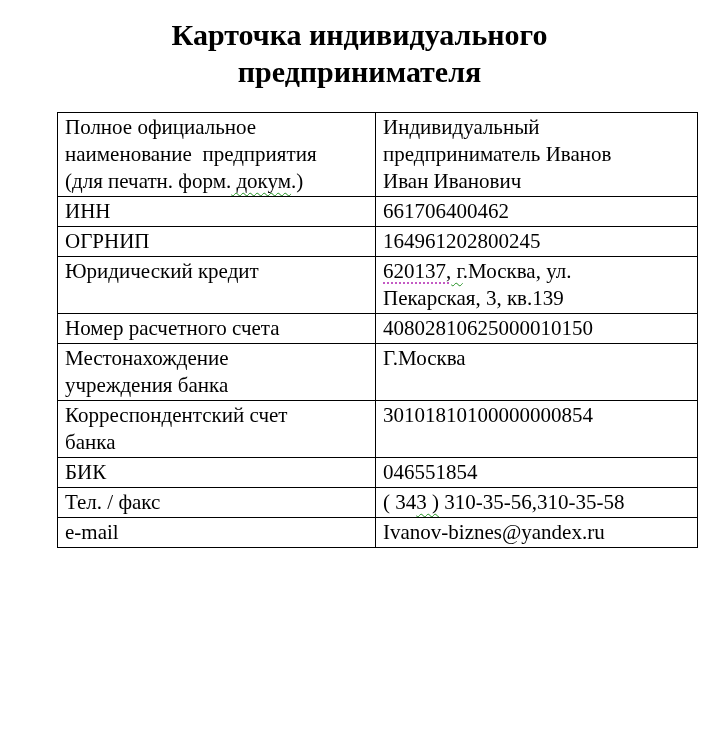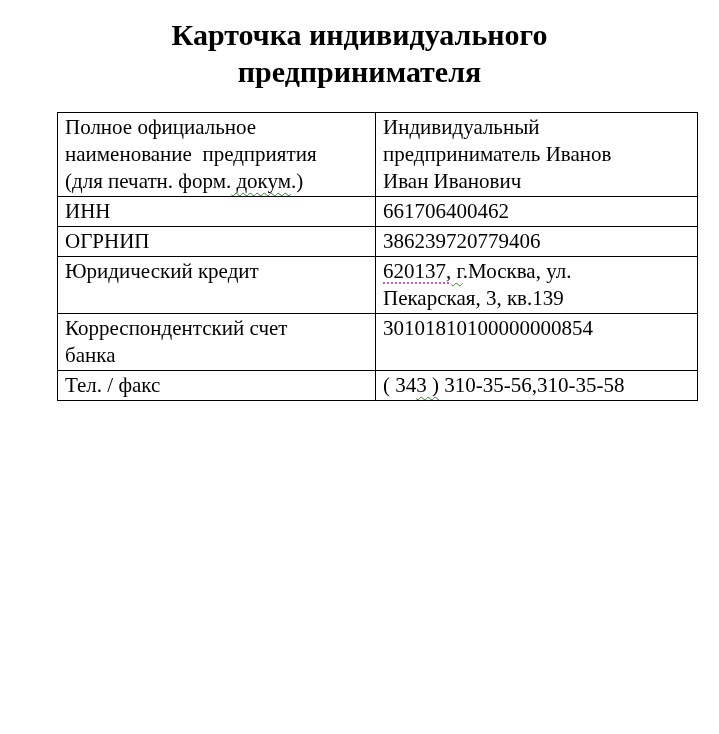--- a/index.html
+++ b/index.html
@@ -87,31 +87,48 @@
           <td class="cell value">Индивидуальный
 предприниматель Иванов
 Иван Иванович</td>
         </tr>
         <tr>
           <td class="cell label">ИНН</td>
           <td class="cell value">661706400462</td>
         </tr>
         <tr>
           <td class="cell label">ОГРНИП</td>
-          <td class="cell value">386239720779406</td>
+          <td class="cell value">164961202800245</td>
         </tr>
         <tr>
           <td class="cell label">Юридический кредит</td>
           <td class="cell value"><span class="dot-purple">620137,</span><span class="wavy-green"> г</span>.Москва, ул.
 Пекарская, 3, кв.139</td>
         </tr>
         <tr>
+          <td class="cell label">Номер расчетного счета</td>
+          <td class="cell value">40802810625000010150</td>
+        </tr>
+        <tr>
+          <td class="cell label">Местонахождение
+учреждения банка</td>
+          <td class="cell value">Г.Москва</td>
+        </tr>
+        <tr>
           <td class="cell label">Корреспондентский счет
 банка</td>
           <td class="cell value">30101810100000000854</td>
         </tr>
         <tr>
+          <td class="cell label">БИК</td>
+          <td class="cell value">046551854</td>
+        </tr>
+        <tr>
           <td class="cell label">Тел. / факс</td>
           <td class="cell value">( 34<span class="wavy-green">3 )</span> 310-35-56,310-35-58</td>
+        </tr>
+        <tr>
+          <td class="cell label">e-mail</td>
+          <td class="cell value">Ivanov-biznes@yandex.ru</td>
         </tr>
       </tbody>
   </table>
 </div>
 
 </body></html>

